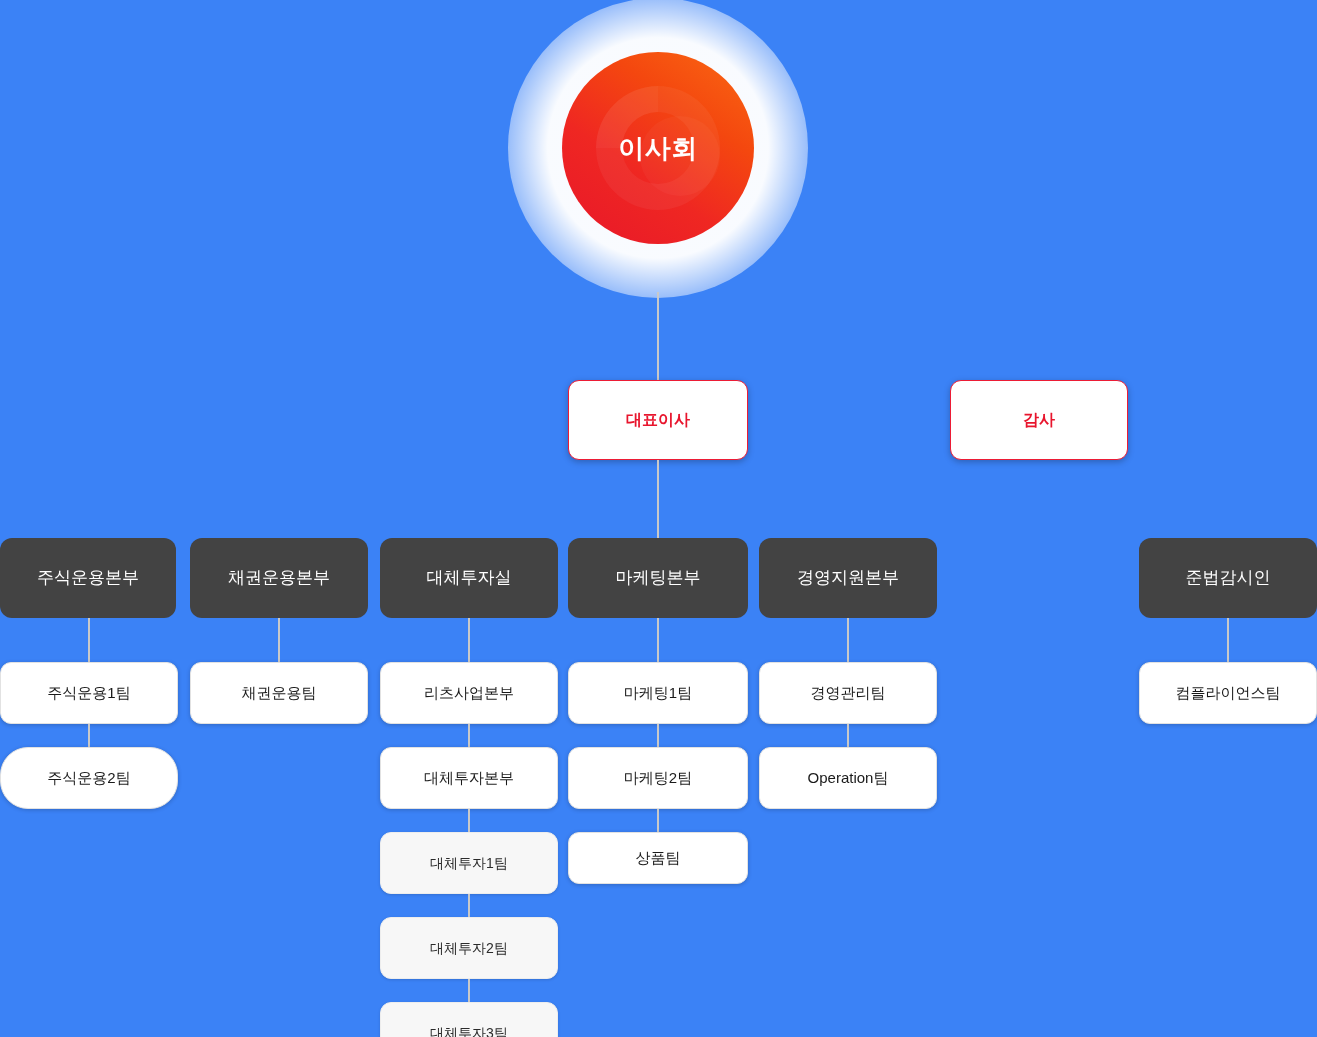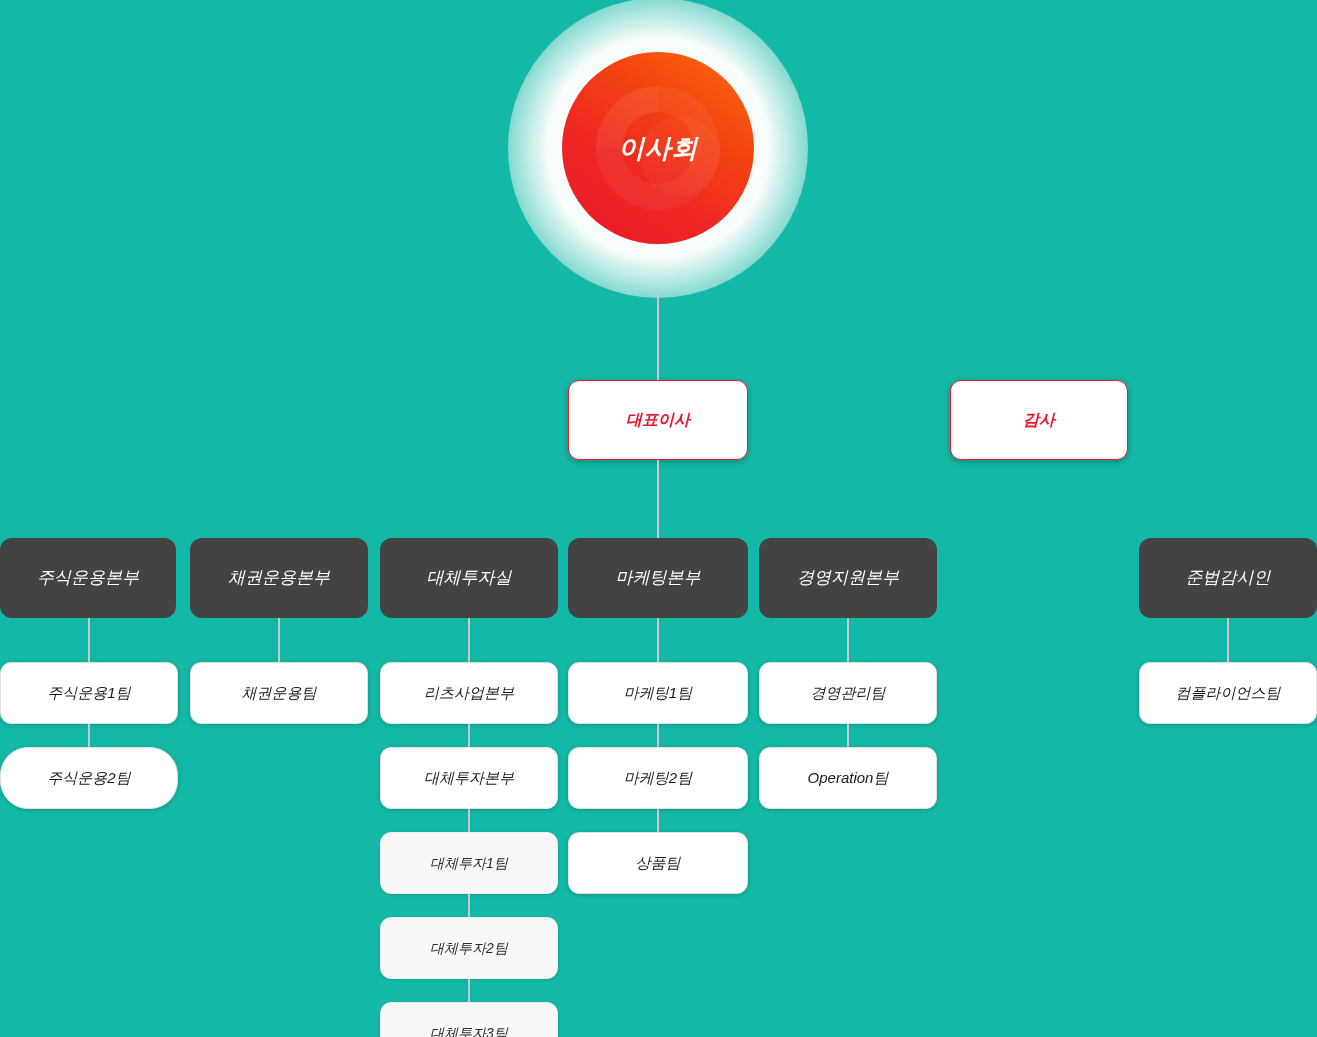--- a/index.html
+++ b/index.html
@@ -1,18 +1,18 @@
 <!DOCTYPE html>
 <html><head>
 <meta charset="utf-8">
 <style>
   html,body{margin:0;padding:0;background:#000;}
   body{width:1317px;height:1037px;overflow:hidden;
        font-family:"Liberation Sans","DejaVu Sans",sans-serif;}
-  #stage{position:relative;width:1317px;height:1037px;background:#14b8a6;font-style:italic;}
+  #stage{position:relative;width:1317px;height:1037px;background:#3b82f6;}
 
   
   .conn{position:absolute;background:#c9c9c9;width:2px;}
 
   
   .root-wrap{position:absolute;left:508px;top:-2px;width:300px;height:300px;}
   .root-glow{position:absolute;left:0;top:0;width:300px;height:300px;border-radius:50%;
     background:radial-gradient(circle at 50% 50%,
       rgba(255,255,255,0.97) 0%,
       rgba(255,255,255,0.97) 52%,
@@ -124,21 +124,21 @@
   </div>
   <div class="conn" style="left:657px;top:618px;height:44px;"></div>
   <div class="node team" style="left:568px;top:662px;width:180px;height:62px;">
     <span>마케팅1팀</span>
   </div>
   <div class="conn" style="left:657px;top:724px;height:23px;"></div>
   <div class="node team" style="left:568px;top:747px;width:180px;height:62px;">
     <span>마케팅2팀</span>
   </div>
   <div class="conn" style="left:657px;top:809px;height:23px;"></div>
-  <div class="node team" style="left:568px;top:832px;width:180px;height:62px;">
+  <div class="node team" style="left:568px;top:832px;width:180px;height:52px;">
     <span>상품팀</span>
   </div>
 
   <div class="node dept" style="left:759px;top:538px;width:178px;height:80px;">
     <span>경영지원본부</span>
   </div>
   <div class="conn" style="left:847px;top:618px;height:44px;"></div>
   <div class="node team" style="left:759px;top:662px;width:178px;height:62px;">
     <span>경영관리팀</span>
   </div>

